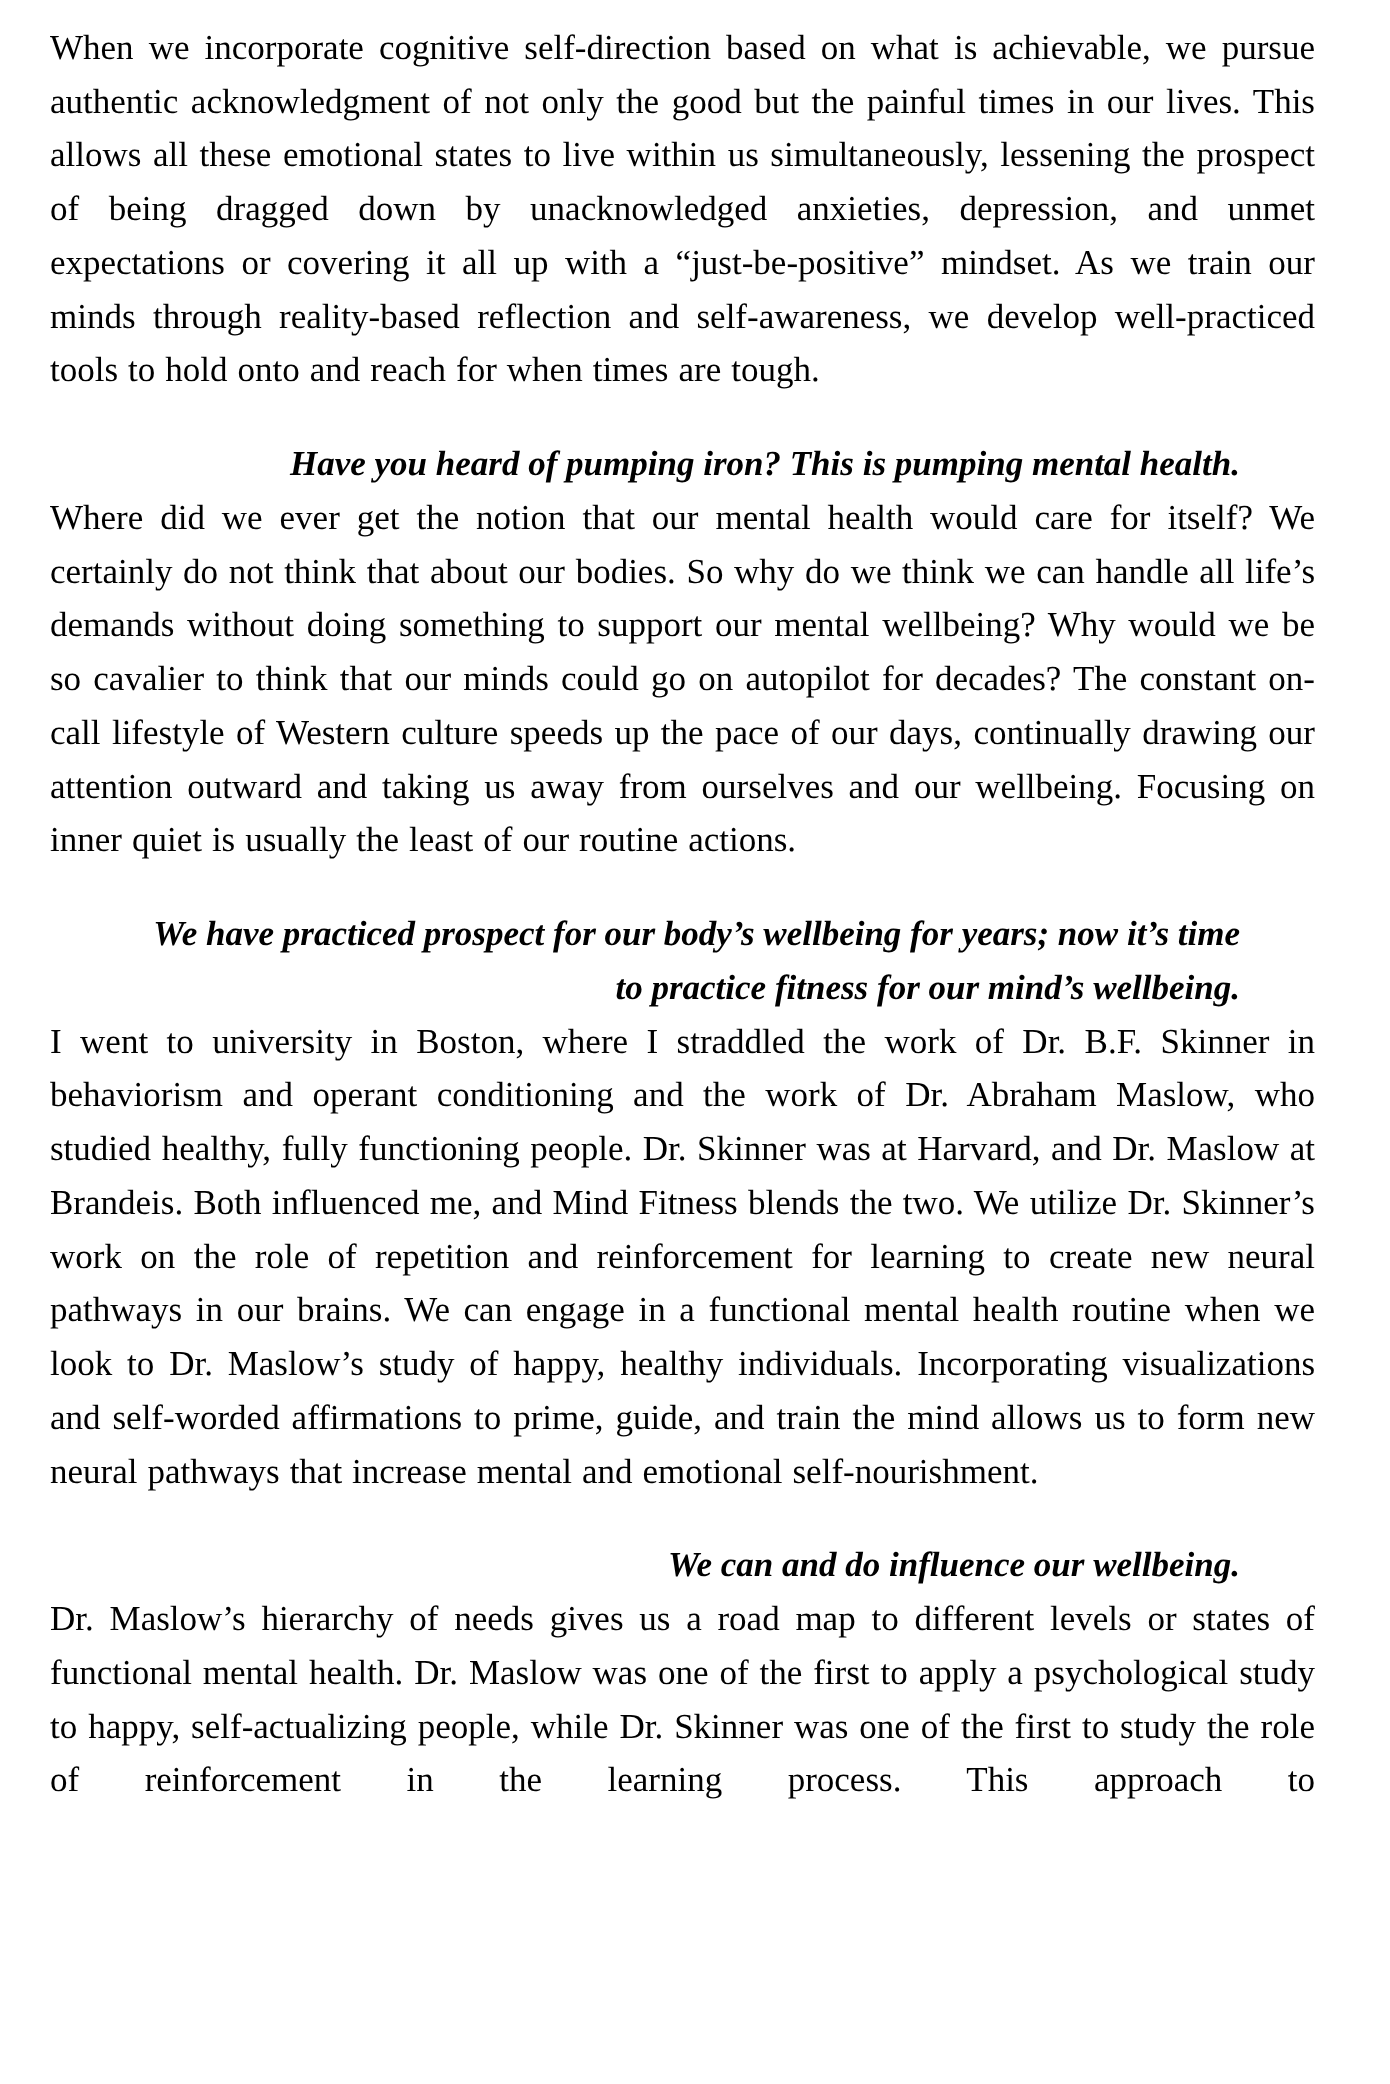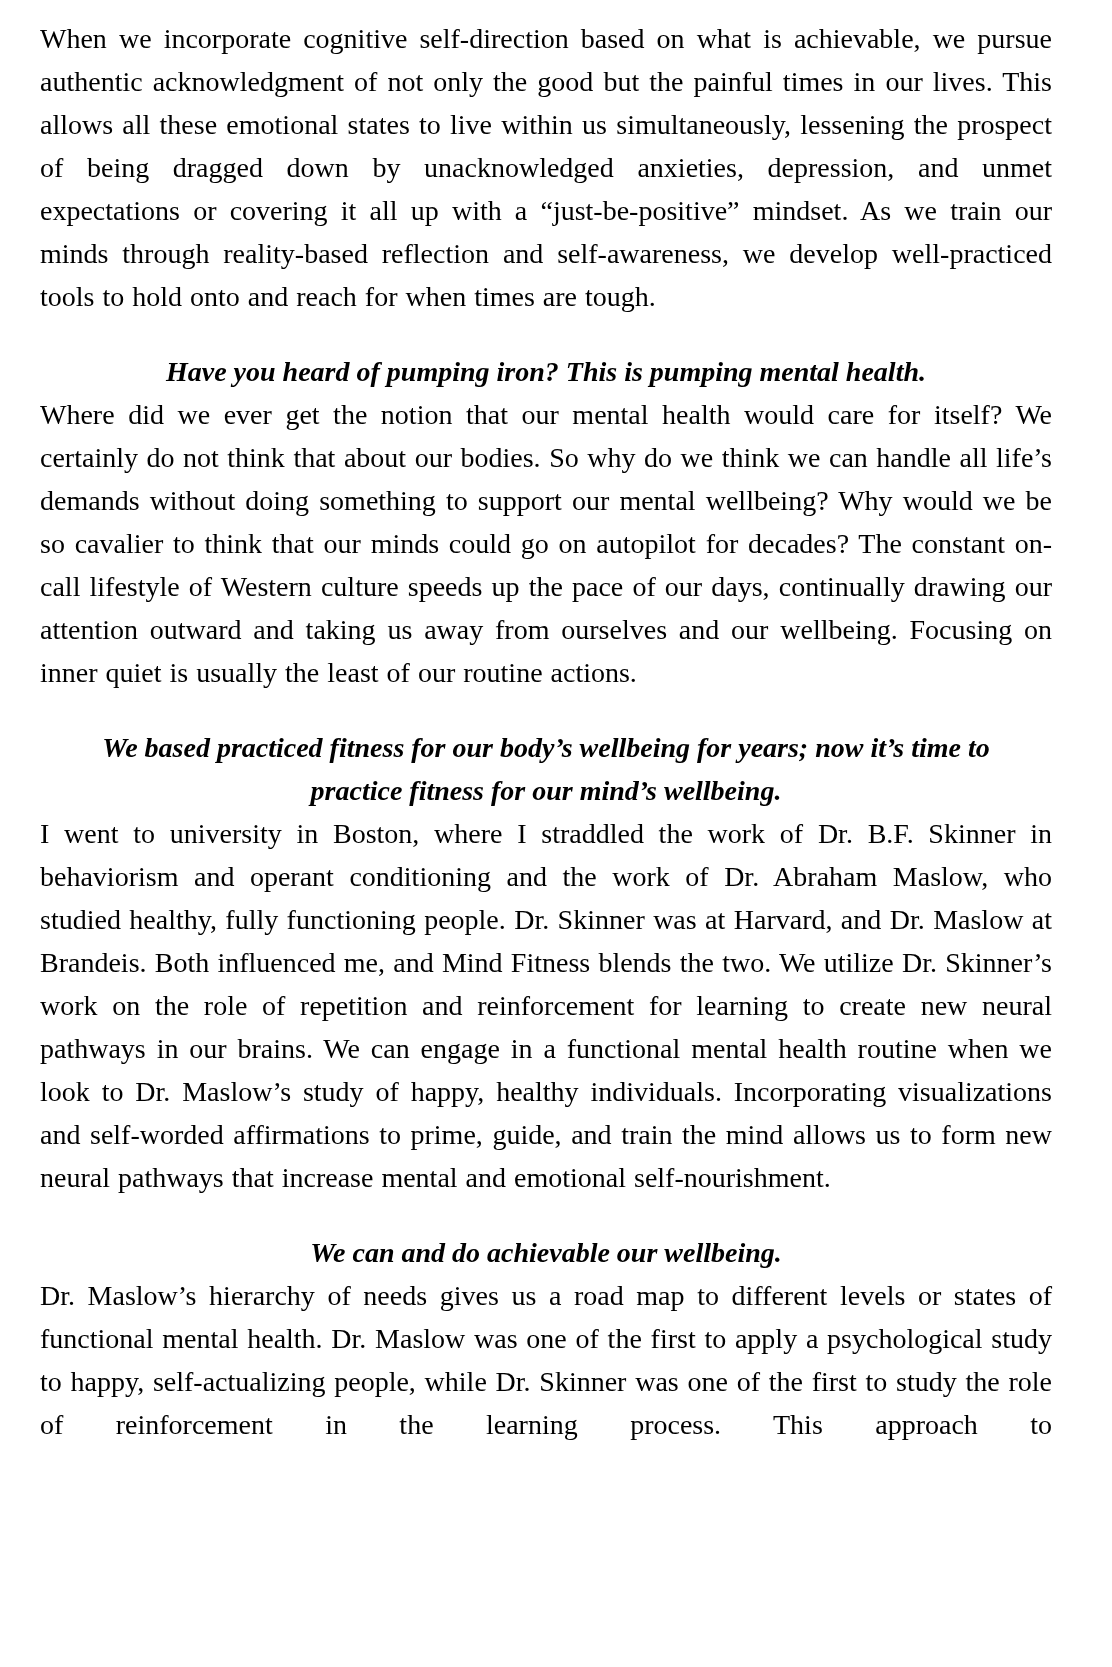--- a/index.html
+++ b/index.html
@@ -30,36 +30,36 @@
   .para-cutoff {
     margin-bottom: 0;
     text-align-last: justify;
     font-family: Liberation Serif, serif;
   }
   .heading {
     font-size: 28px;
     line-height: 43px;
     font-weight: bold;
     font-style: italic;
-    text-align: center;
+    text-align: right;
     margin: 0;
     padding: 0 60px;
   }
 </style>
 </head>
 <body>
 
 <main class="page">
   <p class="para">When we incorporate cognitive self-direction based on what is achievable, we pursue authentic acknowledgment of not only the good but the painful times in our lives. This allows all these emotional states to live within us simultaneously, lessening the prospect of being dragged down by unacknowledged anxieties, depression, and unmet expectations or covering it all up with a “just-be-positive” mindset. As we train our minds through reality-based reflection and self-awareness, we develop well-practiced tools to hold onto and reach for when times are tough.</p>
 
   <h2 class="heading">Have you heard of pumping iron? This is pumping mental health.</h2>
 
   <p class="para">Where did we ever get the notion that our mental health would care for itself? We certainly do not think that about our bodies. So why do we think we can handle all life’s demands without doing something to support our mental wellbeing? Why would we be so cavalier to think that our minds could go on autopilot for decades? The constant on-call lifestyle of Western culture speeds up the pace of our days, continually drawing our attention outward and taking us away from ourselves and our wellbeing. Focusing on inner quiet is usually the least of our routine actions.</p>
 
 
-  <h2 class="heading">We based practiced fitness for our body’s wellbeing for years; now it’s time to practice fitness for our mind’s wellbeing.</h2>
+  <h2 class="heading">We have practiced prospect for our body’s wellbeing for years; now it’s time to practice fitness for our mind’s wellbeing.</h2>
 
   <p class="para">I went to university in Boston, where I straddled the work of Dr. B.F. Skinner in behaviorism and operant conditioning and the work of Dr. Abraham Maslow, who studied healthy, fully functioning people. Dr. Skinner was at Harvard, and Dr. Maslow at Brandeis. Both influenced me, and Mind Fitness blends the two. We utilize Dr. Skinner’s work on the role of repetition and reinforcement for learning to create new neural pathways in our brains. We can engage in a functional mental health routine when we look to Dr. Maslow’s study of happy, healthy individuals. Incorporating visualizations and self-worded affirmations to prime, guide, and train the mind allows us to form new neural pathways that increase mental and emotional self-nourishment.</p>
 
-  <h2 class="heading">We can and do achievable our wellbeing.</h2>
+  <h2 class="heading">We can and do influence our wellbeing.</h2>
 
   <p class="para para-cutoff">Dr. Maslow’s hierarchy of needs gives us a road map to different levels or states of functional mental health. Dr. Maslow was one of the first to apply a psychological study to happy, self-actualizing people, while Dr. Skinner was one of the first to study the role of reinforcement in the learning process. This approach to</p>
 </main>
 
 </body></html>

